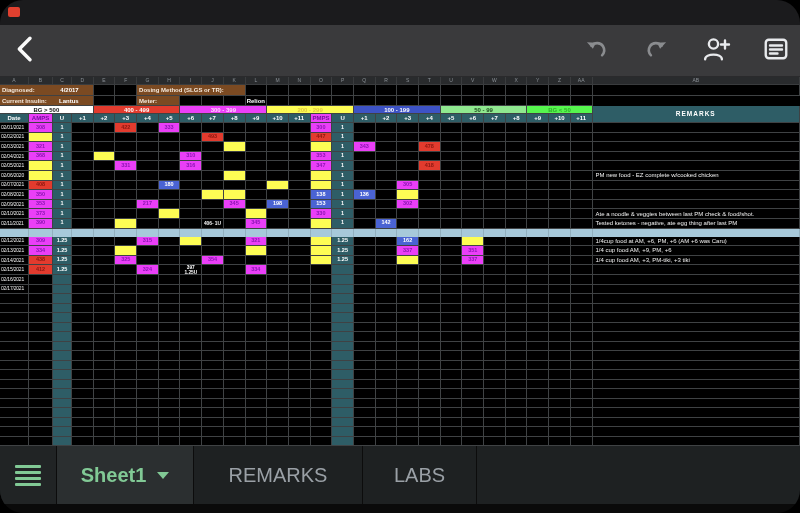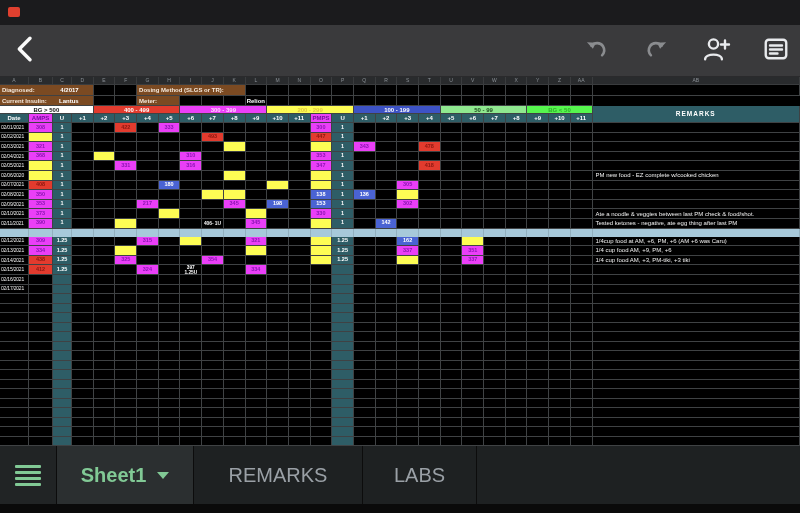--- a/index.html
+++ b/index.html
@@ -1,19 +1,19 @@
 <!DOCTYPE html>
 <html><head>
 <meta charset="utf-8">
 <style>
   * { margin:0; padding:0; box-sizing:border-box; }
   body { background:#000; }
   .screen {
     position:relative; width:800px; height:513px; overflow:hidden;
-    background:#000; font-family:"Liberation Sans", sans-serif;
+    background:#000; font-family:"Liberation Sans", sans-serif;border-radius:23px;
   }
   
   .statusbar { height:25px; background:#1b1b1d; position:relative; }
   .rec-dot { position:absolute; left:8px; top:7px; width:12px; height:10px; border-radius:2px; }
   .toolbar { height:52px; background:#3a3a3c; display:flex; align-items:center; border-bottom:1px solid #2a2a2c; }
   .back-btn { margin-left:6px; width:40px; height:40px; display:flex; align-items:center; justify-content:center; }
   .tool-icons { margin-left:auto; display:flex; align-items:center; gap:32px; margin-right:10px; }
   .tool-icons .icn { width:28px; height:28px; display:flex; align-items:center; justify-content:center; }
   
   .sheet { width:800px; background:#000; }

